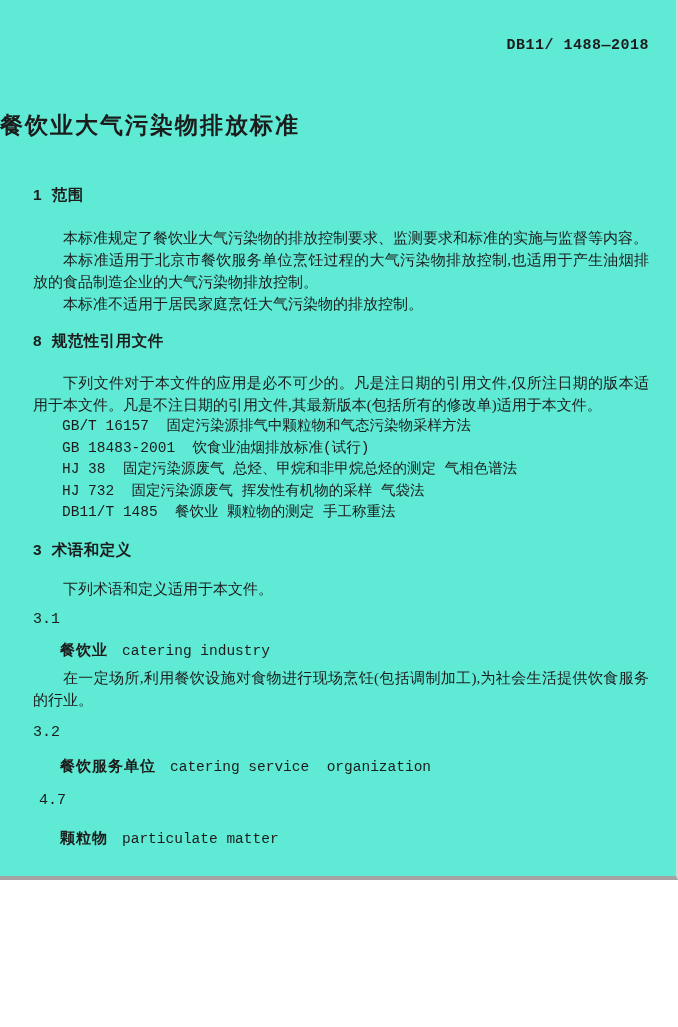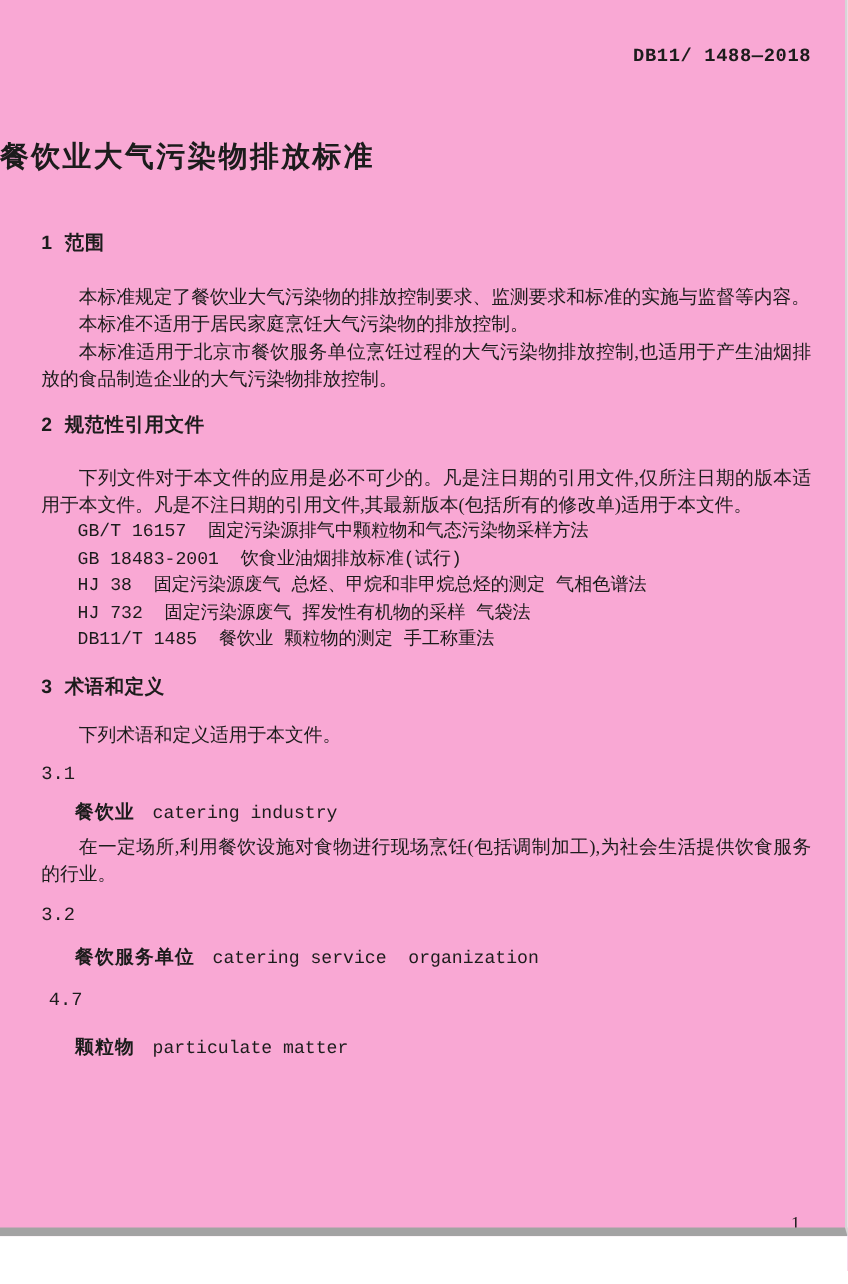--- a/index.html
+++ b/index.html
@@ -1,26 +1,26 @@
 <!DOCTYPE html>
 <html><head>
 <meta charset="utf-8">
 <style>
   html, body { margin: 0; padding: 0; background: #ffffff; }
   .page {
     position: relative;
     width: 678px;
-    height: 989px;
-    background: #f9a8d4;
+    height: 880px;
+    background: #5eead4;
     color: #1c1c1c;
     font-family: "Liberation Serif", serif;
     overflow: hidden;
     box-sizing: border-box;
     border-right: 2px solid #d6d6d6;
-    border-bottom: 7px solid #a3a3a3;
+    border-bottom: 4px solid #a3a3a3;
   }
   .doc-code {
     position: absolute;
     top: 37px;
     right: 27px;
     font-family: "Liberation Mono", "DejaVu Sans Mono", monospace;
     font-size: 15px;
     font-weight: 700;
     letter-spacing: 0.5px;
     white-space: pre;
@@ -109,25 +109,25 @@
 
   <div class="doc-code">DB11/ 1488—2018</div>
 
   <div class="doc-title">餐饮业大气污染物排放标准</div>
 
   <div class="content">
 
     <div class="sec-heading h-scope">1  范围</div>
     <div class="scope-paras">
       <p class="para">本标准规定了餐饮业大气污染物的排放控制要求、监测要求和标准的实施与监督等内容。</p>
+      <p class="para">本标准适用于北京市餐饮服务单位烹饪过程的大气污染物排放控制,也适用于产生油烟排放的食品制造企业的大气污染物排放控制。</p>
       <p class="para">本标准不适用于居民家庭烹饪大气污染物的排放控制。</p>
-      <p class="para">本标准适用于北京市餐饮服务单位烹饪过程的大气污染物排放控制,也适用于产生油烟排放的食品制造企业的大气污染物排放控制。</p>
     </div>
 
-    <div class="sec-heading h-refs">2  规范性引用文件</div>
+    <div class="sec-heading h-refs">8  规范性引用文件</div>
     <p class="para refs-intro">下列文件对于本文件的应用是必不可少的。凡是注日期的引用文件,仅所注日期的版本适用于本文件。凡是不注日期的引用文件,其最新版本(包括所有的修改单)适用于本文件。</p>
     <div class="refs-list">
       <div class="ref-line">GB/T 16157  固定污染源排气中颗粒物和气态污染物采样方法</div>
       <div class="ref-line">GB 18483-2001  饮食业油烟排放标准(试行)</div>
       <div class="ref-line">HJ 38  固定污染源废气 总烃、甲烷和非甲烷总烃的测定 气相色谱法</div>
       <div class="ref-line">HJ 732  固定污染源废气 挥发性有机物的采样 气袋法</div>
       <div class="ref-line">DB11/T 1485  餐饮业 颗粒物的测定 手工称重法</div>
     </div>
 
     <div class="sec-heading h-terms">3  术语和定义</div>

